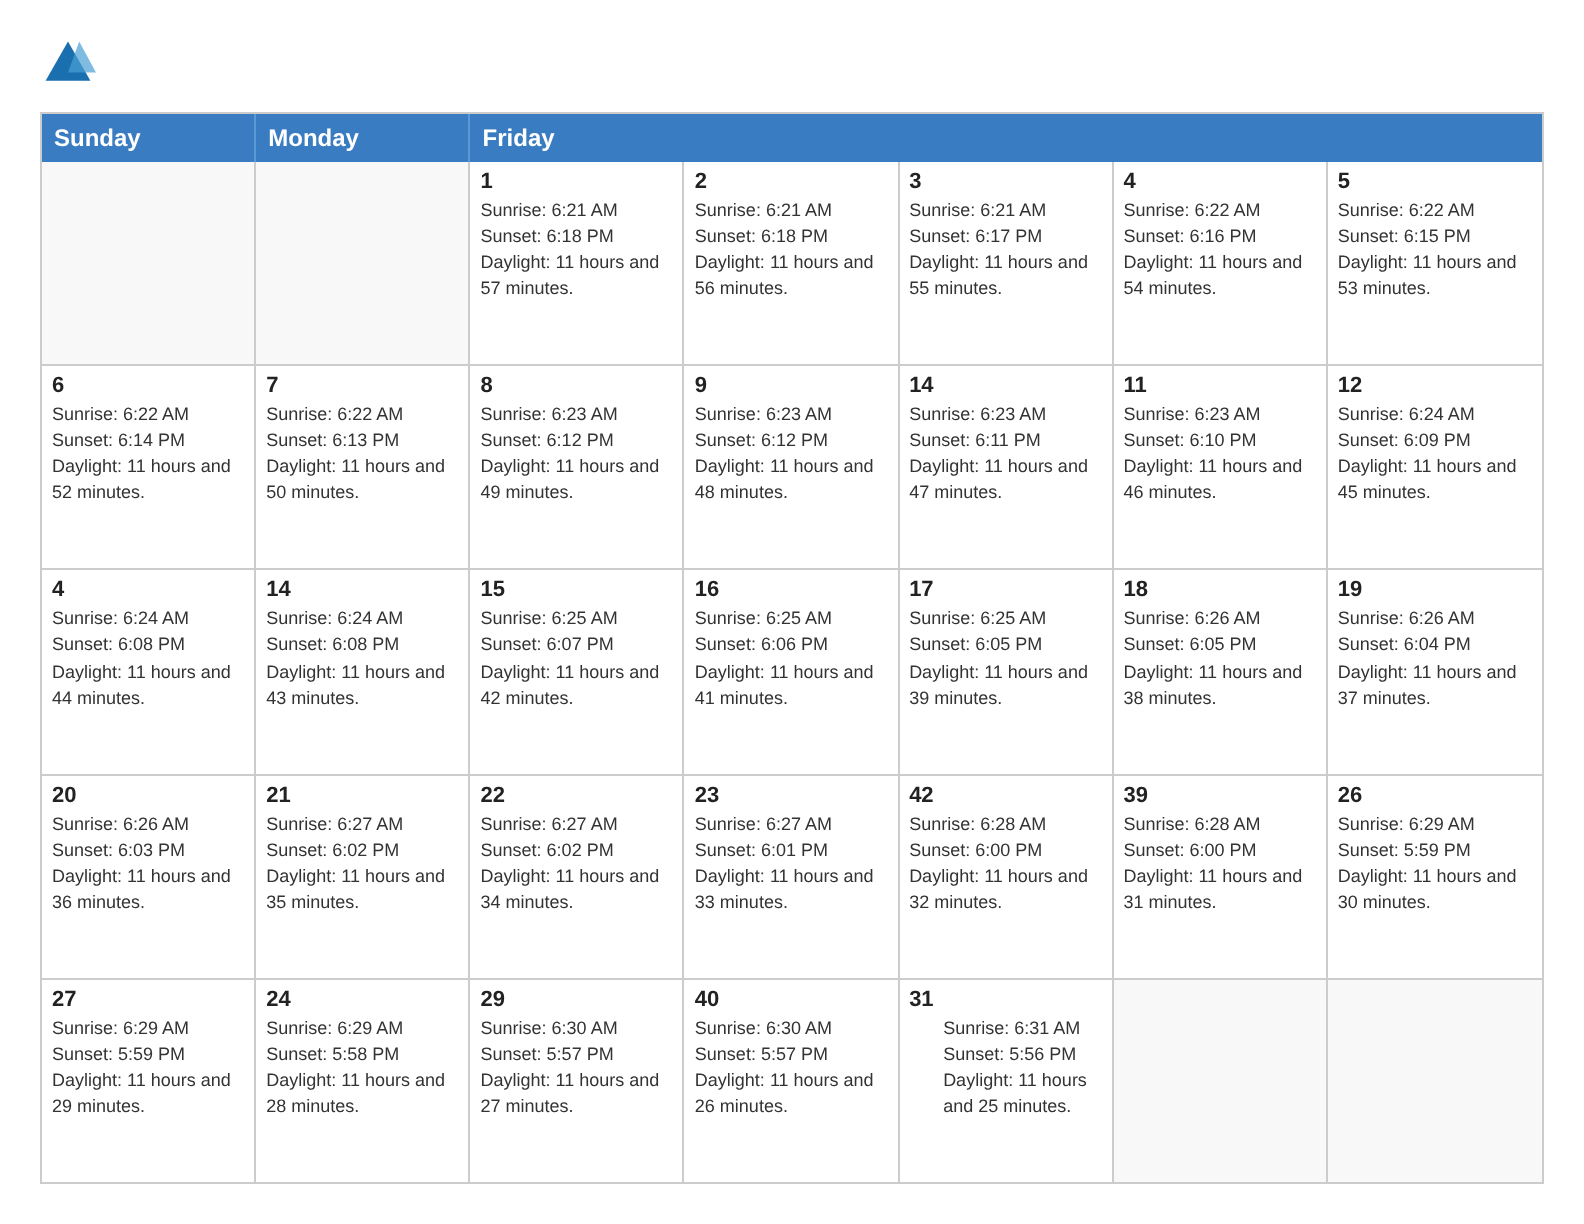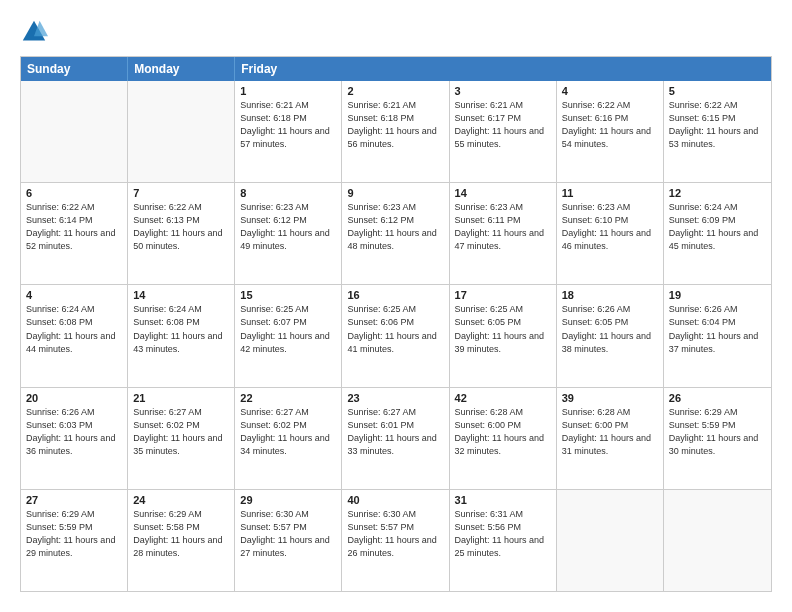--- a/index.html
+++ b/index.html
@@ -322,21 +322,21 @@
 Daylight: 11 hours and 27 minutes.</div>
           </div>
           <div class="cal-cell">
             <div class="day-num">40</div>
             <div class="cell-info" style="white-space: pre-line;">Sunrise: 6:30 AM
 Sunset: 5:57 PM
 Daylight: 11 hours and 26 minutes.</div>
           </div>
           <div class="cal-cell">
             <div class="day-num">31</div>
-            <div class="cell-info" style="white-space: pre-line;">Sunrise: 6:31 AM
+            <div class="cell-info" style="white-space: pre-line; margin-left: 17px;">Sunrise: 6:31 AM
 Sunset: 5:56 PM
 Daylight: 11 hours and 25 minutes.</div>
           </div>
           <div class="cal-cell empty"></div>
           <div class="cal-cell empty"></div>
         </div>
       </div>
   </div>
 </div>
 

